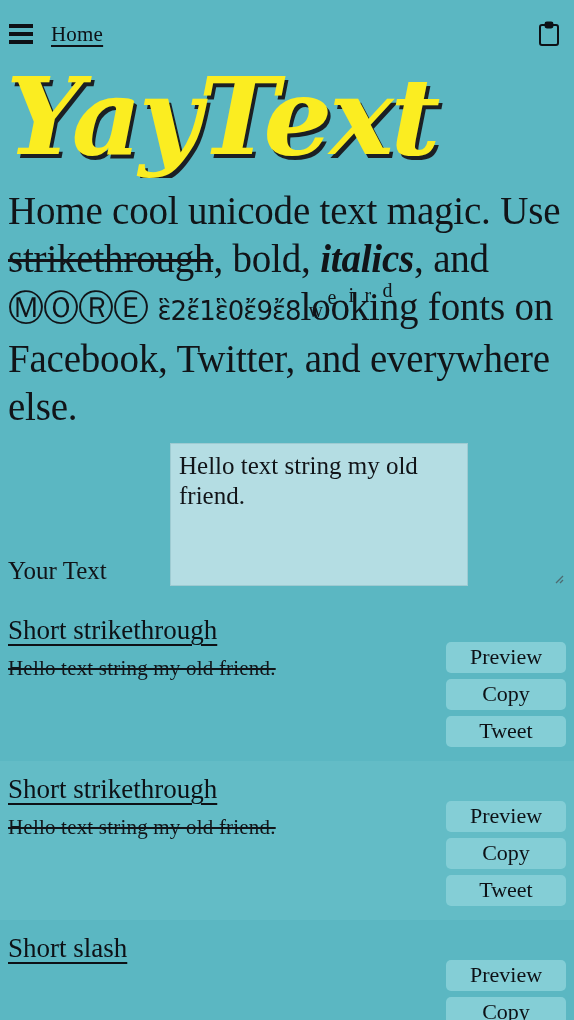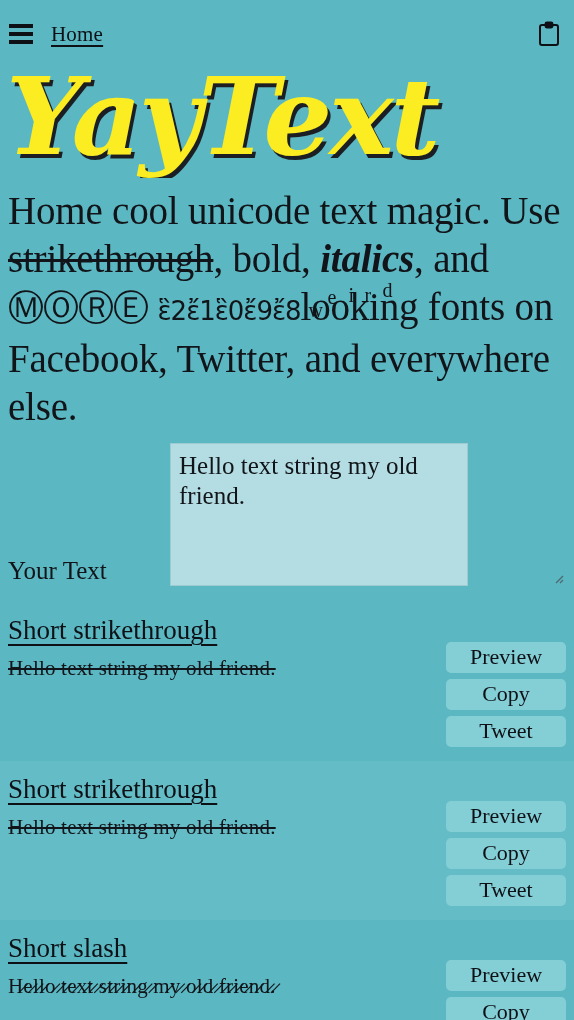--- a/index.html
+++ b/index.html
@@ -255,21 +255,20 @@
     <div class="result-buttons">
       <button class="btn">Preview</button>
       <button class="btn">Copy</button>
       <button class="btn">Tweet</button>
     </div>
   </div>
 
   <div class="result">
     <div class="result-left">
       <a class="result-title" href="#">Short slash</a>
-      <div class="result-sample">H̷e̷l̷l̷o̷ ̷t̷e̷x̷t̷ ̷s̷t̷r̷i̷n̷g̷ ̷m̷y̷ ̷o̷l̷d̷ ̷f̷r̷i̷e̷n̷d̷.̷</div>
     </div>
     <div class="result-buttons">
       <button class="btn">Preview</button>
       <button class="btn">Copy</button>
       <button class="btn">Tweet</button>
     </div>
   </div>
 
 </div>
 

